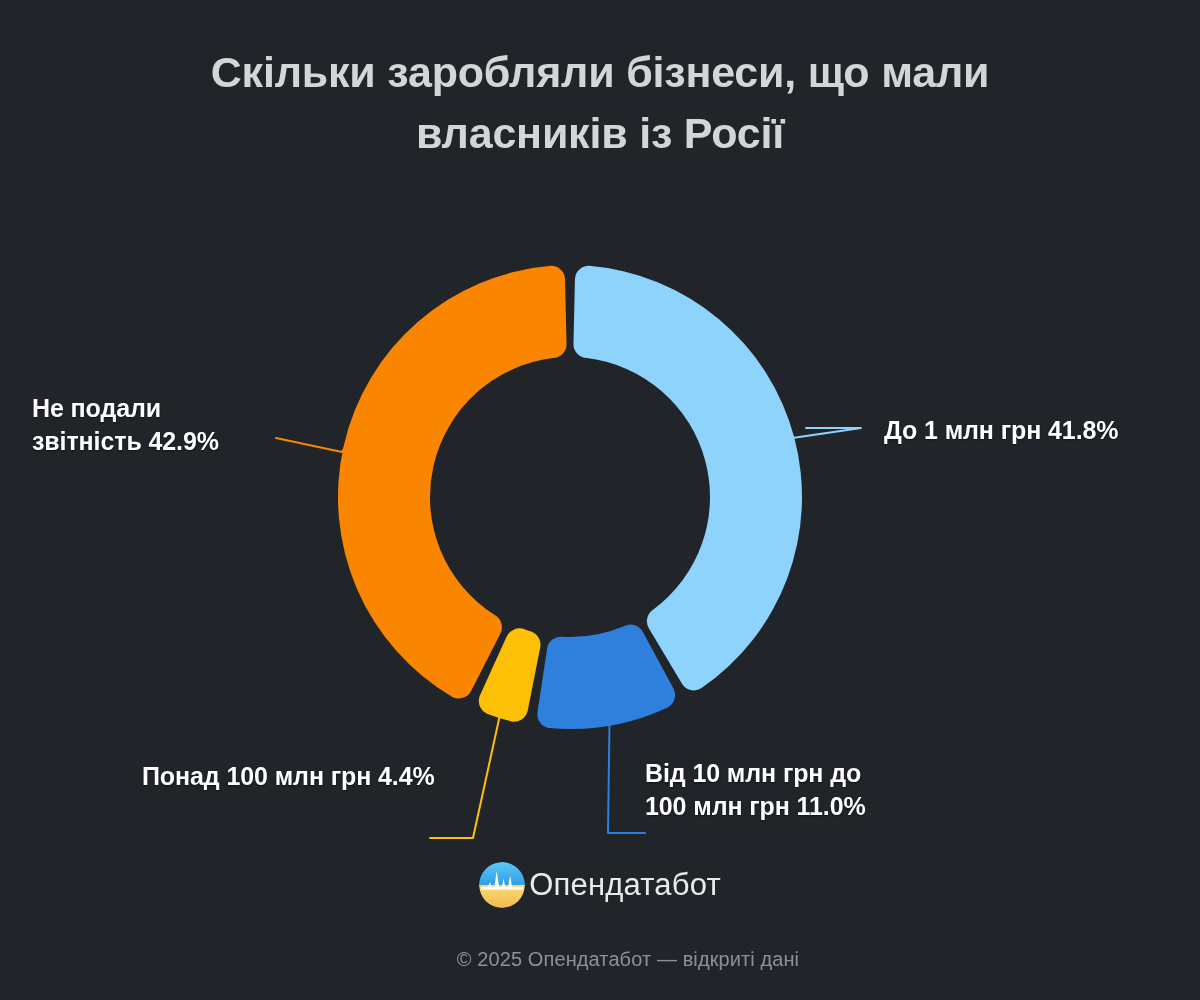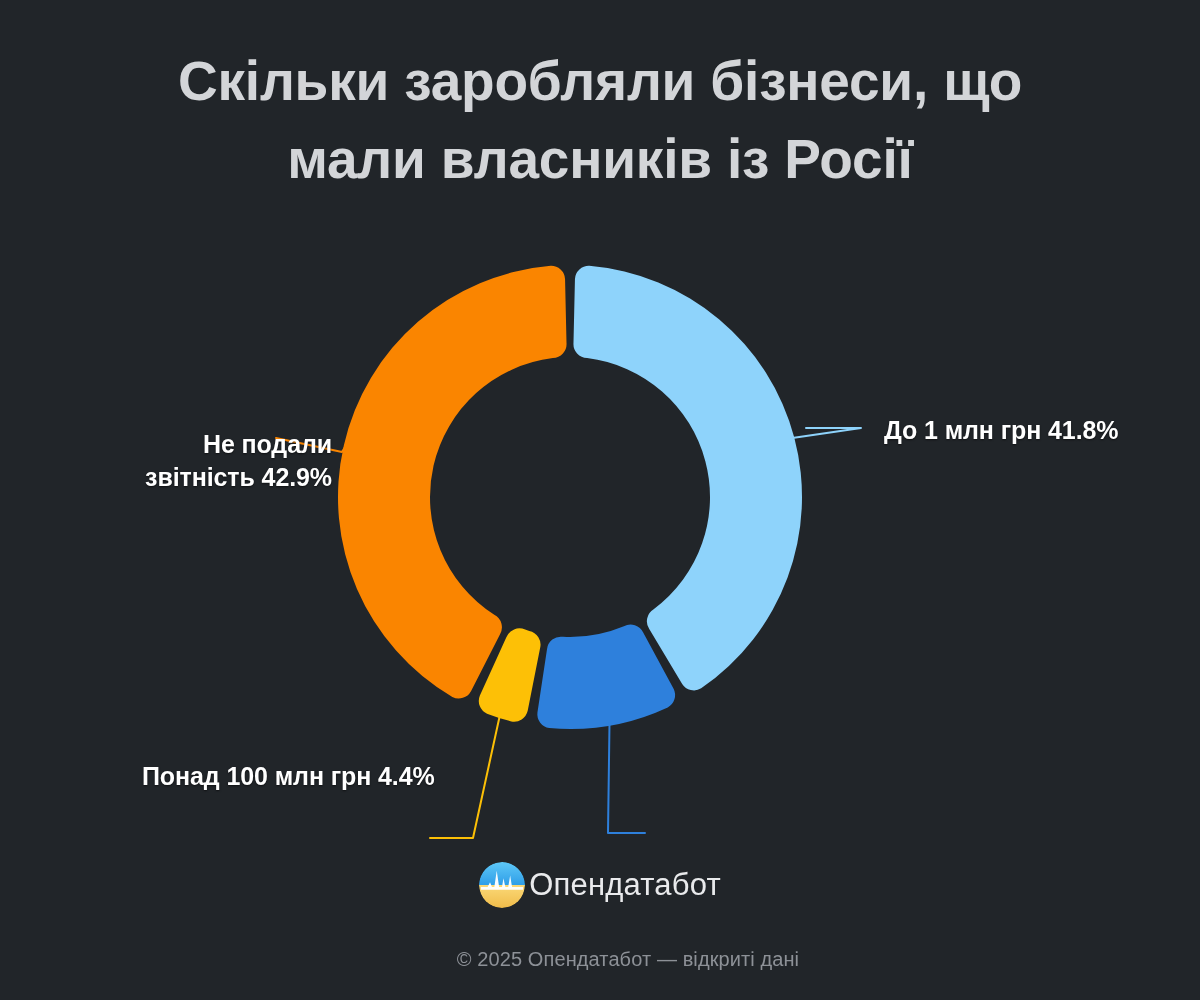--- a/index.html
+++ b/index.html
@@ -19,21 +19,21 @@
   }
 
   
   .chart-title {
     position: absolute;
     top: 42px;
     left: 0;
     width: 1200px;
     text-align: center;
     color: #d3d5d8;
-    font-size: 55px;
+    font-size: 43px;
     font-weight: 700;
     line-height: 1.42;
     letter-spacing: -0.2px;
     padding: 0 120px;
     box-sizing: border-box;
   }
 
   
   #donut-wrap {
     position: absolute;
@@ -52,21 +52,21 @@
     font-size: 25px;
     font-weight: 700;
     line-height: 1.30;
     letter-spacing: -0.1px;
     text-shadow: 0 1px 2px rgba(0,0,0,0.55);
     white-space: pre-line;
   }
   .callout.left  { text-align: left;  }
   .callout.right { text-align: left;  }
 
-  #label-not-filed      { left: 32px;  top: 428px; width: 300px; text-align: right; }
+  #label-not-filed      { left: 32px;  top: 392px; width: 300px; }
   #label-up-to-10m      { left: 884px; top: 414px; width: 300px; }
   #label-10m-to-100m    { left: 645px; top: 757px; width: 300px; }
   #label-over-100m      { left: 100px; top: 760px; width: 380px; margin-left: 42px; }
 
   
   .brand {
     position: absolute;
     left: 0;
     top: 862px;
     width: 1200px;
@@ -121,20 +121,22 @@
         <polyline points="499.7,716.0 473,838 430,838" fill="none" stroke="#fdc006" stroke-width="2" stroke-linecap="round" stroke-linejoin="round"></polyline>
         <polyline points="345.8,445.8 342,452 276,438" fill="none" stroke="#fa8500" stroke-width="2" stroke-linecap="round" stroke-linejoin="round"></polyline>
       </svg>
   </div>
 
   <div class="callout left" id="label-not-filed">Не подали
 звітність 42.9%</div>
 
   <div class="callout right" id="label-up-to-10m">До 1 млн грн 41.8%</div>
 
+  <div class="callout right" id="label-10m-to-100m">Від 10 млн грн до
+100 млн грн 11.0%</div>
 
   <div class="callout left" id="label-over-100m">Понад 100 млн грн 4.4%</div>
 
   <div class="brand">
     <svg class="brand-logo" viewBox="0 0 48 48" xmlns="http://www.w3.org/2000/svg">
       <defs>
         <linearGradient id="lgTop" x1="0" y1="0" x2="0" y2="1">
           <stop offset="0%" stop-color="#5ec8f7"></stop>
           <stop offset="100%" stop-color="#2f9ee8"></stop>
         </linearGradient>

